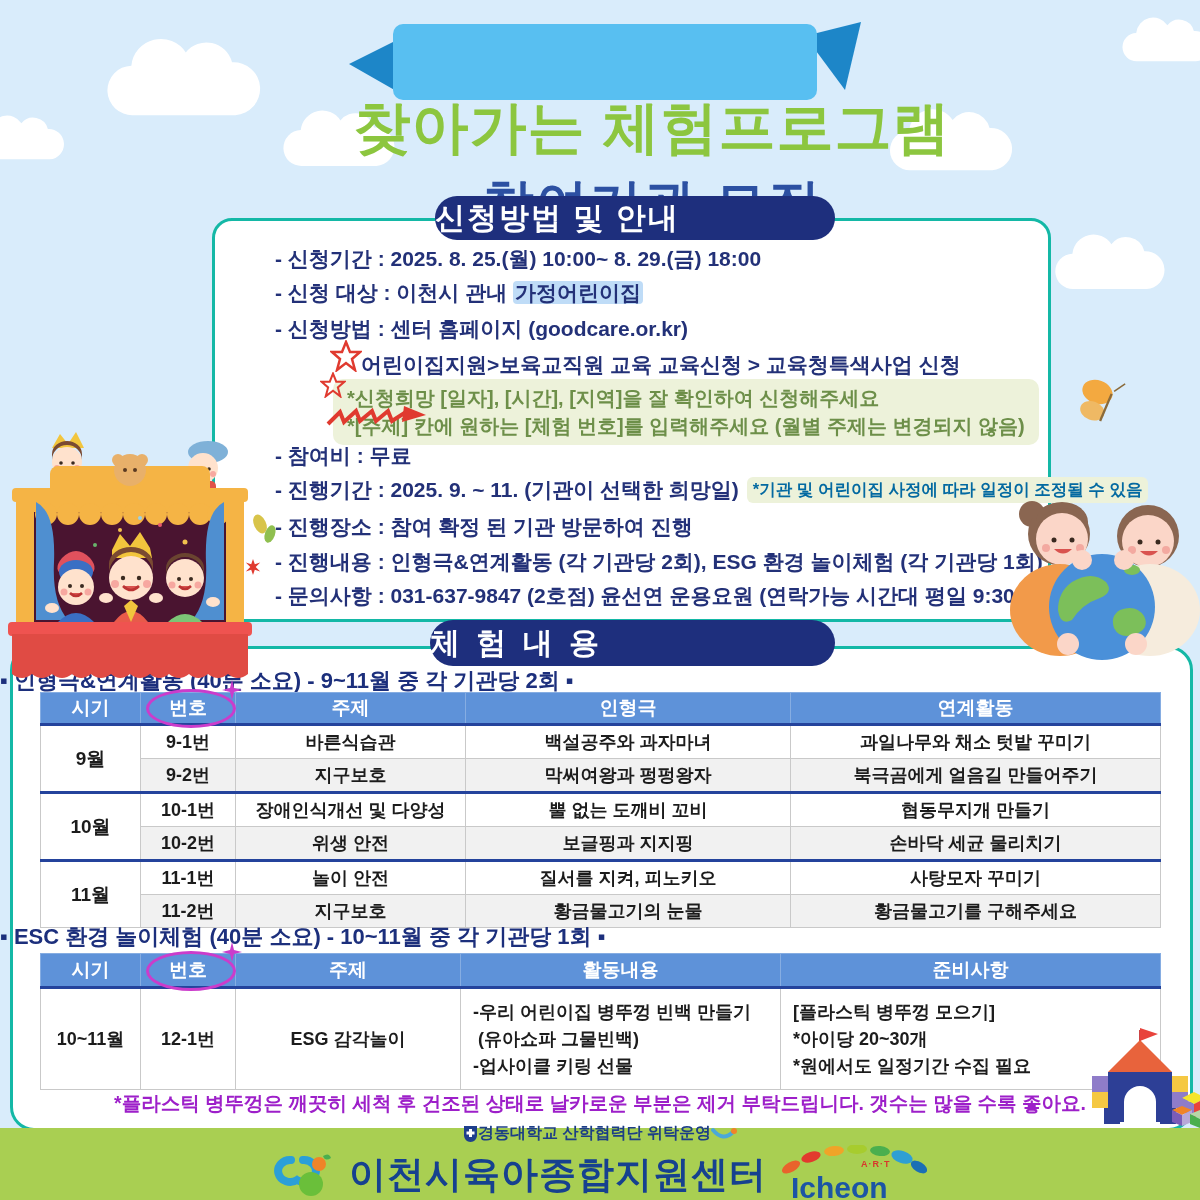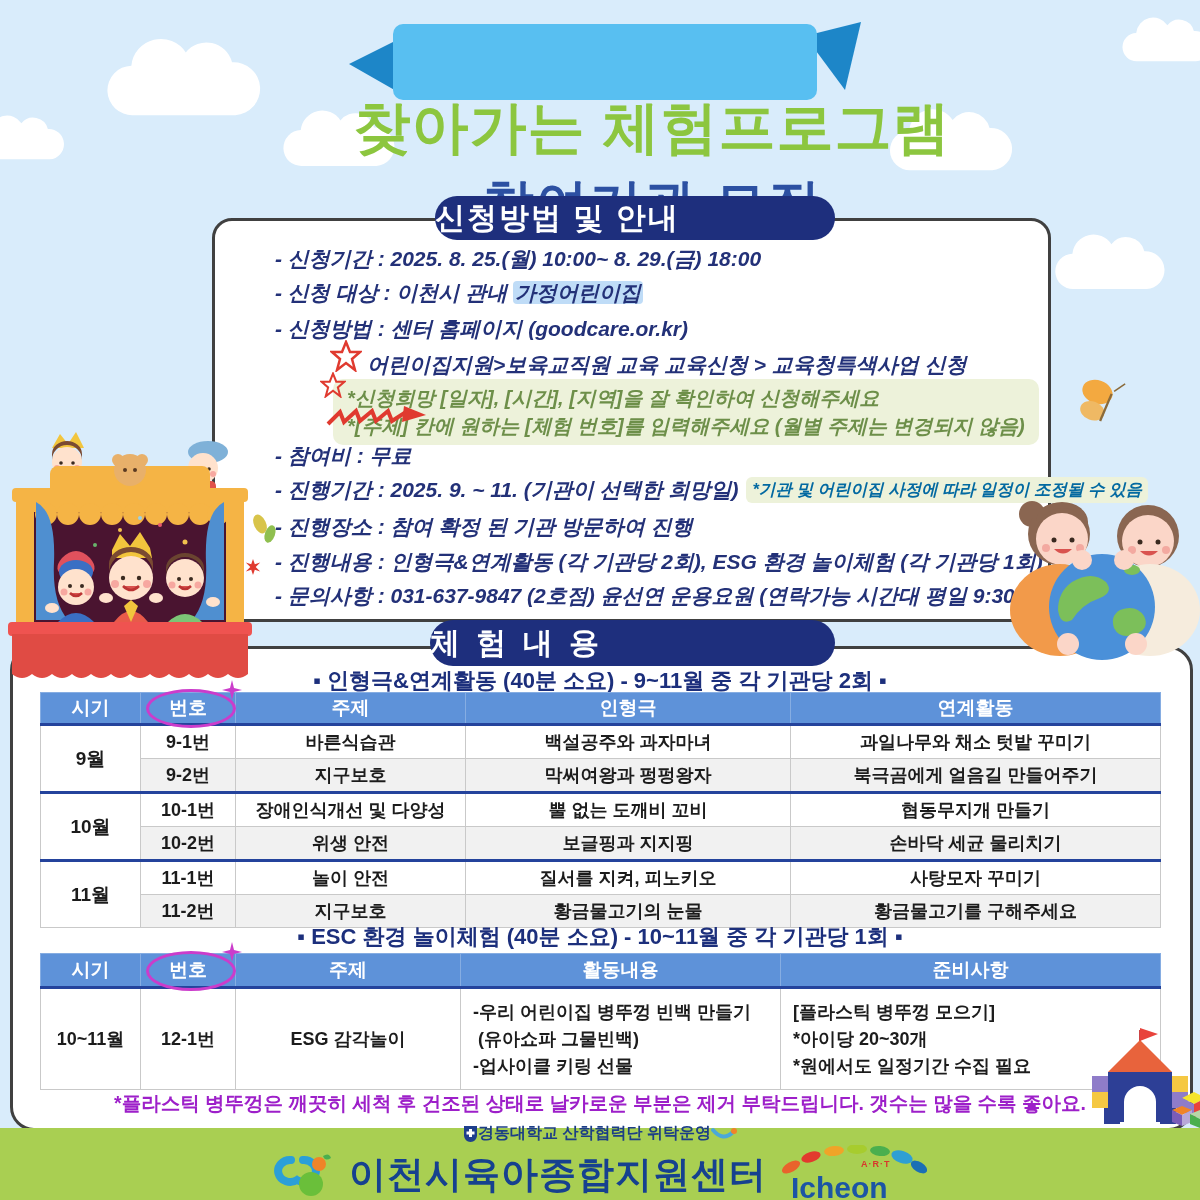--- a/index.html
+++ b/index.html
@@ -10,30 +10,30 @@
   .banner-text{position:absolute;left:400px;top:27px;width:424px;text-align:center;color:#fff;
     font-weight:bold;font-size:25px;line-height:30px;white-space:nowrap;}
   
   .title-wrap{position:absolute;left:92px;top:90px;width:1120px;text-align:center;}
   .title1{font-size:57px;font-weight:bold;color:#8cc63f;letter-spacing:1px;}
   .title2{font-size:52px;font-weight:bold;color:#2c50a2;letter-spacing:2px;margin-top:2px;}
   
   .pill{position:absolute;background:#1e2f7d;color:#fff;font-weight:bold;text-align:left;
     border-radius:26px;z-index:5;}
   
-  .panel{position:absolute;background:#fff;border:3px solid #404040;border-radius:20px;z-index:1;font-style:italic;}
+  .panel{position:absolute;background:#fff;border:3px solid #14b8a6;border-radius:20px;z-index:1;}
   
   .gline{position:absolute;left:60px;font-size:21px;font-weight:bold;color:#233178;white-space:nowrap;}
   .hl-blue{background:#bfdcf7;border-radius:4px;padding:0 2px;}
   .notebox{position:absolute;left:118px;background:#edf2da;border-radius:10px;padding:5px 14px;
     color:#6d8f49;font-weight:bold;font-size:20px;line-height:28px;white-space:nowrap;}
   .gnote{display:inline-block;background:#edf2da;border-radius:6px;color:#0369a1;
     font-size:16.5px;font-weight:bold;padding:2px 6px;margin-left:8px;vertical-align:2px;}
   
-  .subtitle{position:absolute;left:0;width:1200px;text-align:center;color:#1c2f7c;
+  .subtitle{position:absolute;left:0;width:1200px;color:#1c2f7c;
     font-weight:bold;font-size:22px;z-index:2;}
   
   .t{position:absolute;border-collapse:collapse;table-layout:fixed;text-align:center;
     background:#fff;z-index:2;}
   .t th{background:#5e92d9;color:#fff;font-size:19px;font-weight:bold;height:28px;
     border:1px solid #86ade2;border-bottom:3px solid #24439c;}
   .t td{border:1px solid #c9c9c9;font-size:18px;font-weight:bold;color:#1c1c1c;height:30px;}
   .t tr.shade td{background:#f1f1f1;}
   .t tr.gs td{border-top:3px solid #24439c;}
   .t td.month{background:#fff;font-size:19px;}
@@ -93,21 +93,21 @@
 
   <div class="title-wrap">
     <div class="title1">찾아가는 체험프로그램</div>
     <div class="title2">참여기관 모집</div>
   </div>
 
   <div class="panel" style="left:212px;top:218px;width:833px;height:398px;">
     <div class="gline" style="top:24px;">- 신청기간 : 2025. 8. 25.(월) 10:00~ 8. 29.(금) 18:00</div>
     <div class="gline" style="top:58px;"><span>- 신청 대상 : 이천시 관내 </span><span class="hl-blue">가정어린이집</span></div>
     <div class="gline" style="top:94px;">- 신청방법 : 센터 홈페이지 (goodcare.or.kr)</div>
-    <div class="gline" style="top:130px;left:152px;">어린이집지원&gt;보육교직원 교육 교육신청 &gt; 교육청특색사업 신청</div>
+    <div class="gline" style="top:130px;left:146px;">어린이집지원&gt;보육교직원 교육 교육신청 &gt; 교육청특색사업 신청</div>
     <div class="notebox" style="top:158px;">
       <div>*신청희망 [일자], [시간], [지역]을 잘 확인하여 신청해주세요</div>
       <div>*[주제] 칸에 원하는 [체험 번호]를 입력해주세요 (월별 주제는 변경되지 않음)</div>
     </div>
     <div class="gline" style="top:221px;">- 참여비 : 무료</div>
     <div class="gline" style="top:255px;"><span>- 진행기간 : 2025. 9. ~ 11. (기관이 선택한 희망일)</span><span class="gnote">*기관 및 어린이집 사정에 따라 일정이 조정될 수 있음</span></div>
     <div class="gline" style="top:292px;">- 진행장소 :  참여 확정 된 기관 방문하여 진행</div>
     <div class="gline" style="top:327px;">- 진행내용 : 인형극&amp;연계활동 (각 기관당 2회), ESG 환경 놀이체험 (각 기관당 1회)</div>
     <div class="gline" style="top:361px;">- 문의사항 : 031-637-9847 (2호점) 윤선연 운용요원  (연락가능 시간대 평일 9:30~15:30)</div>
   </div>

